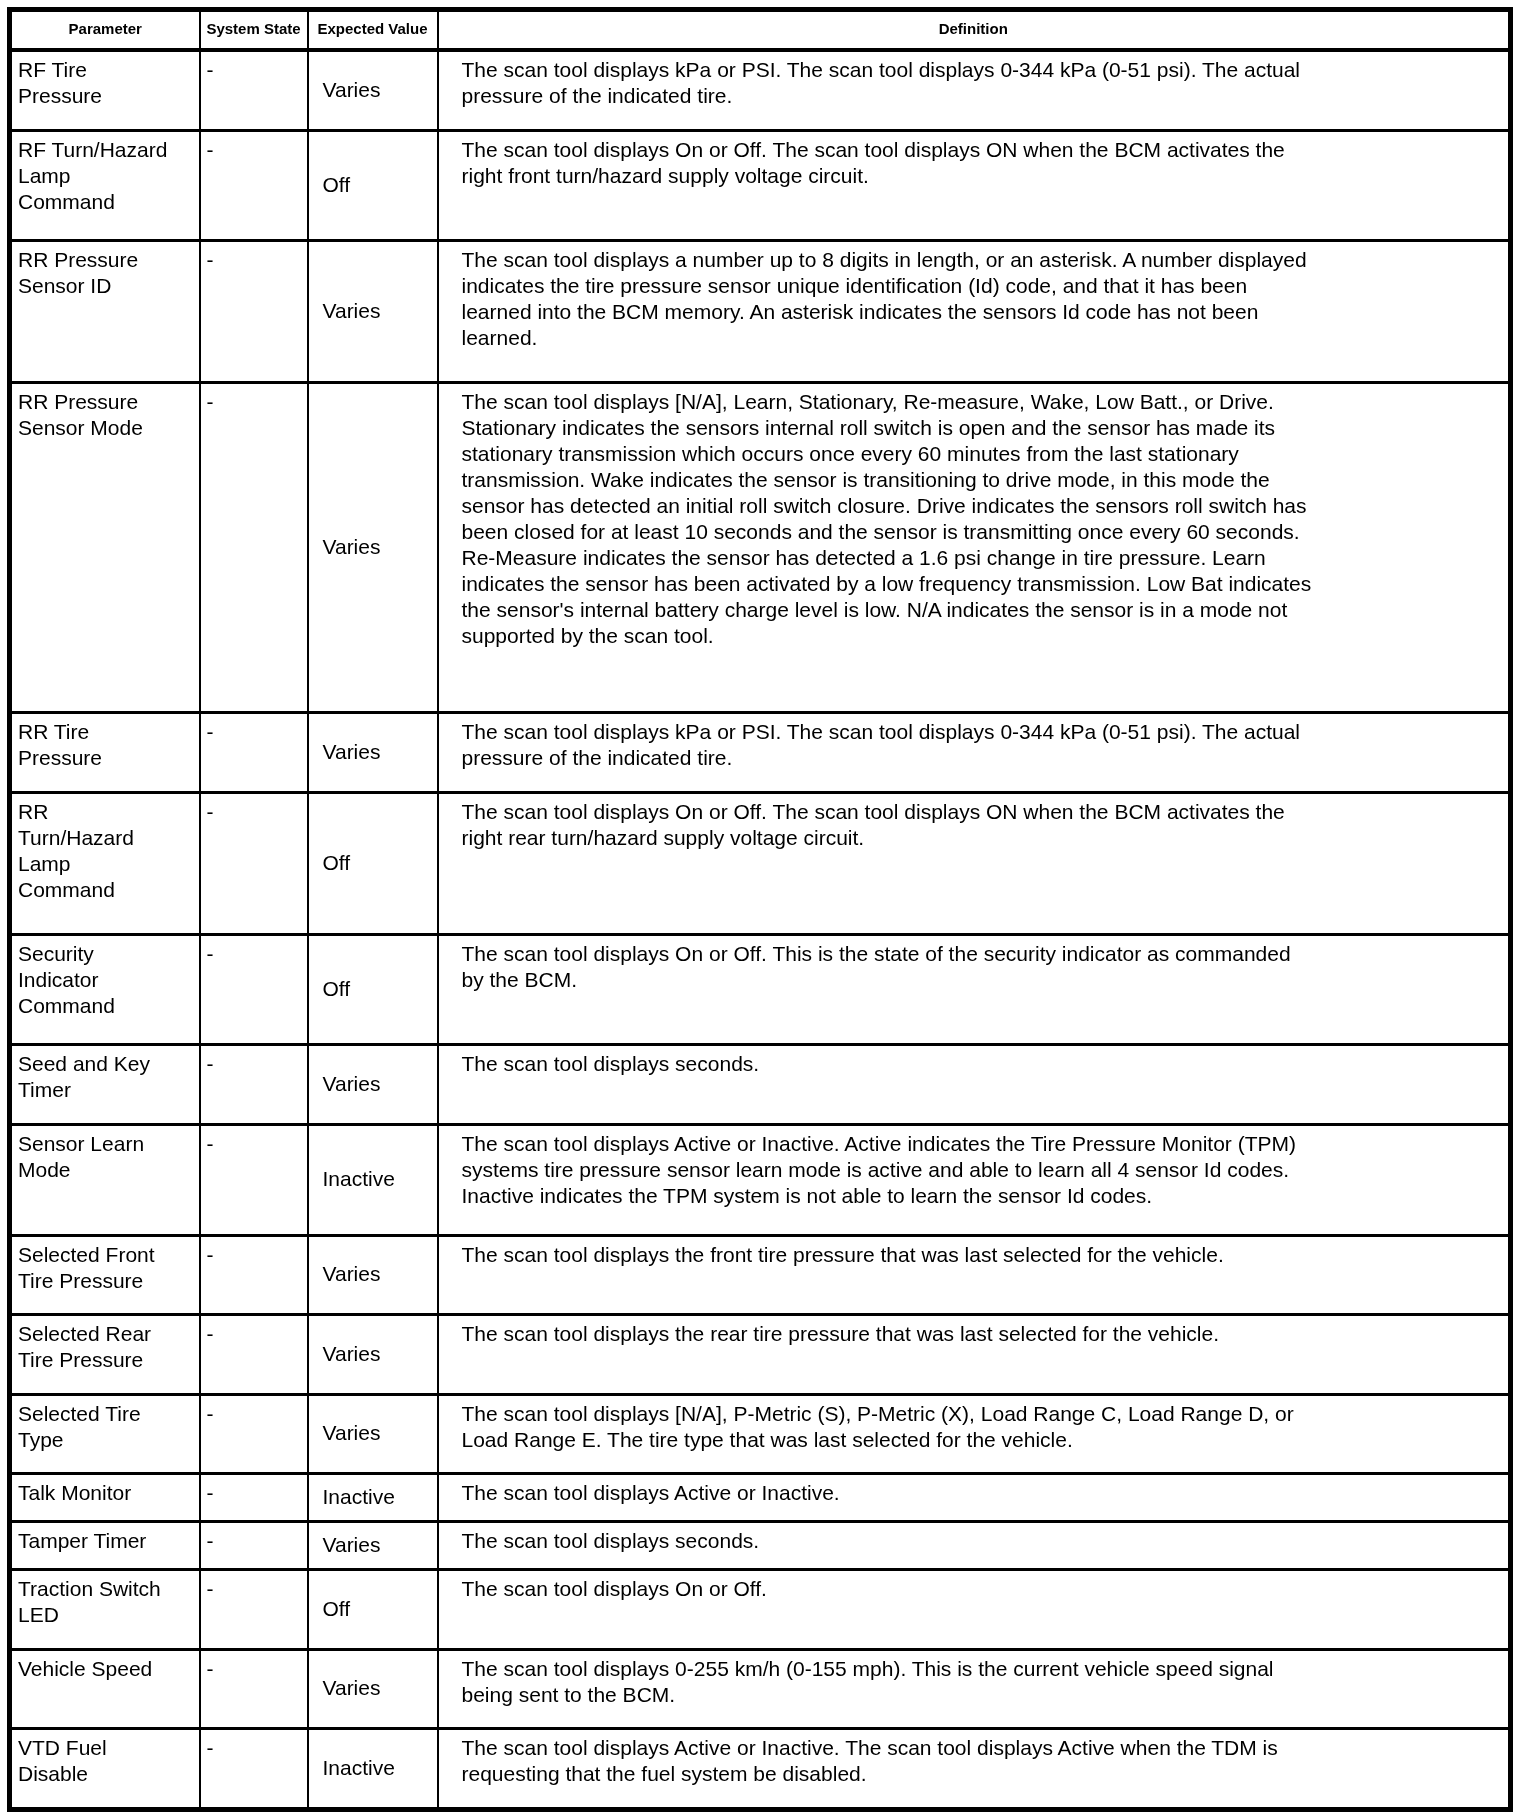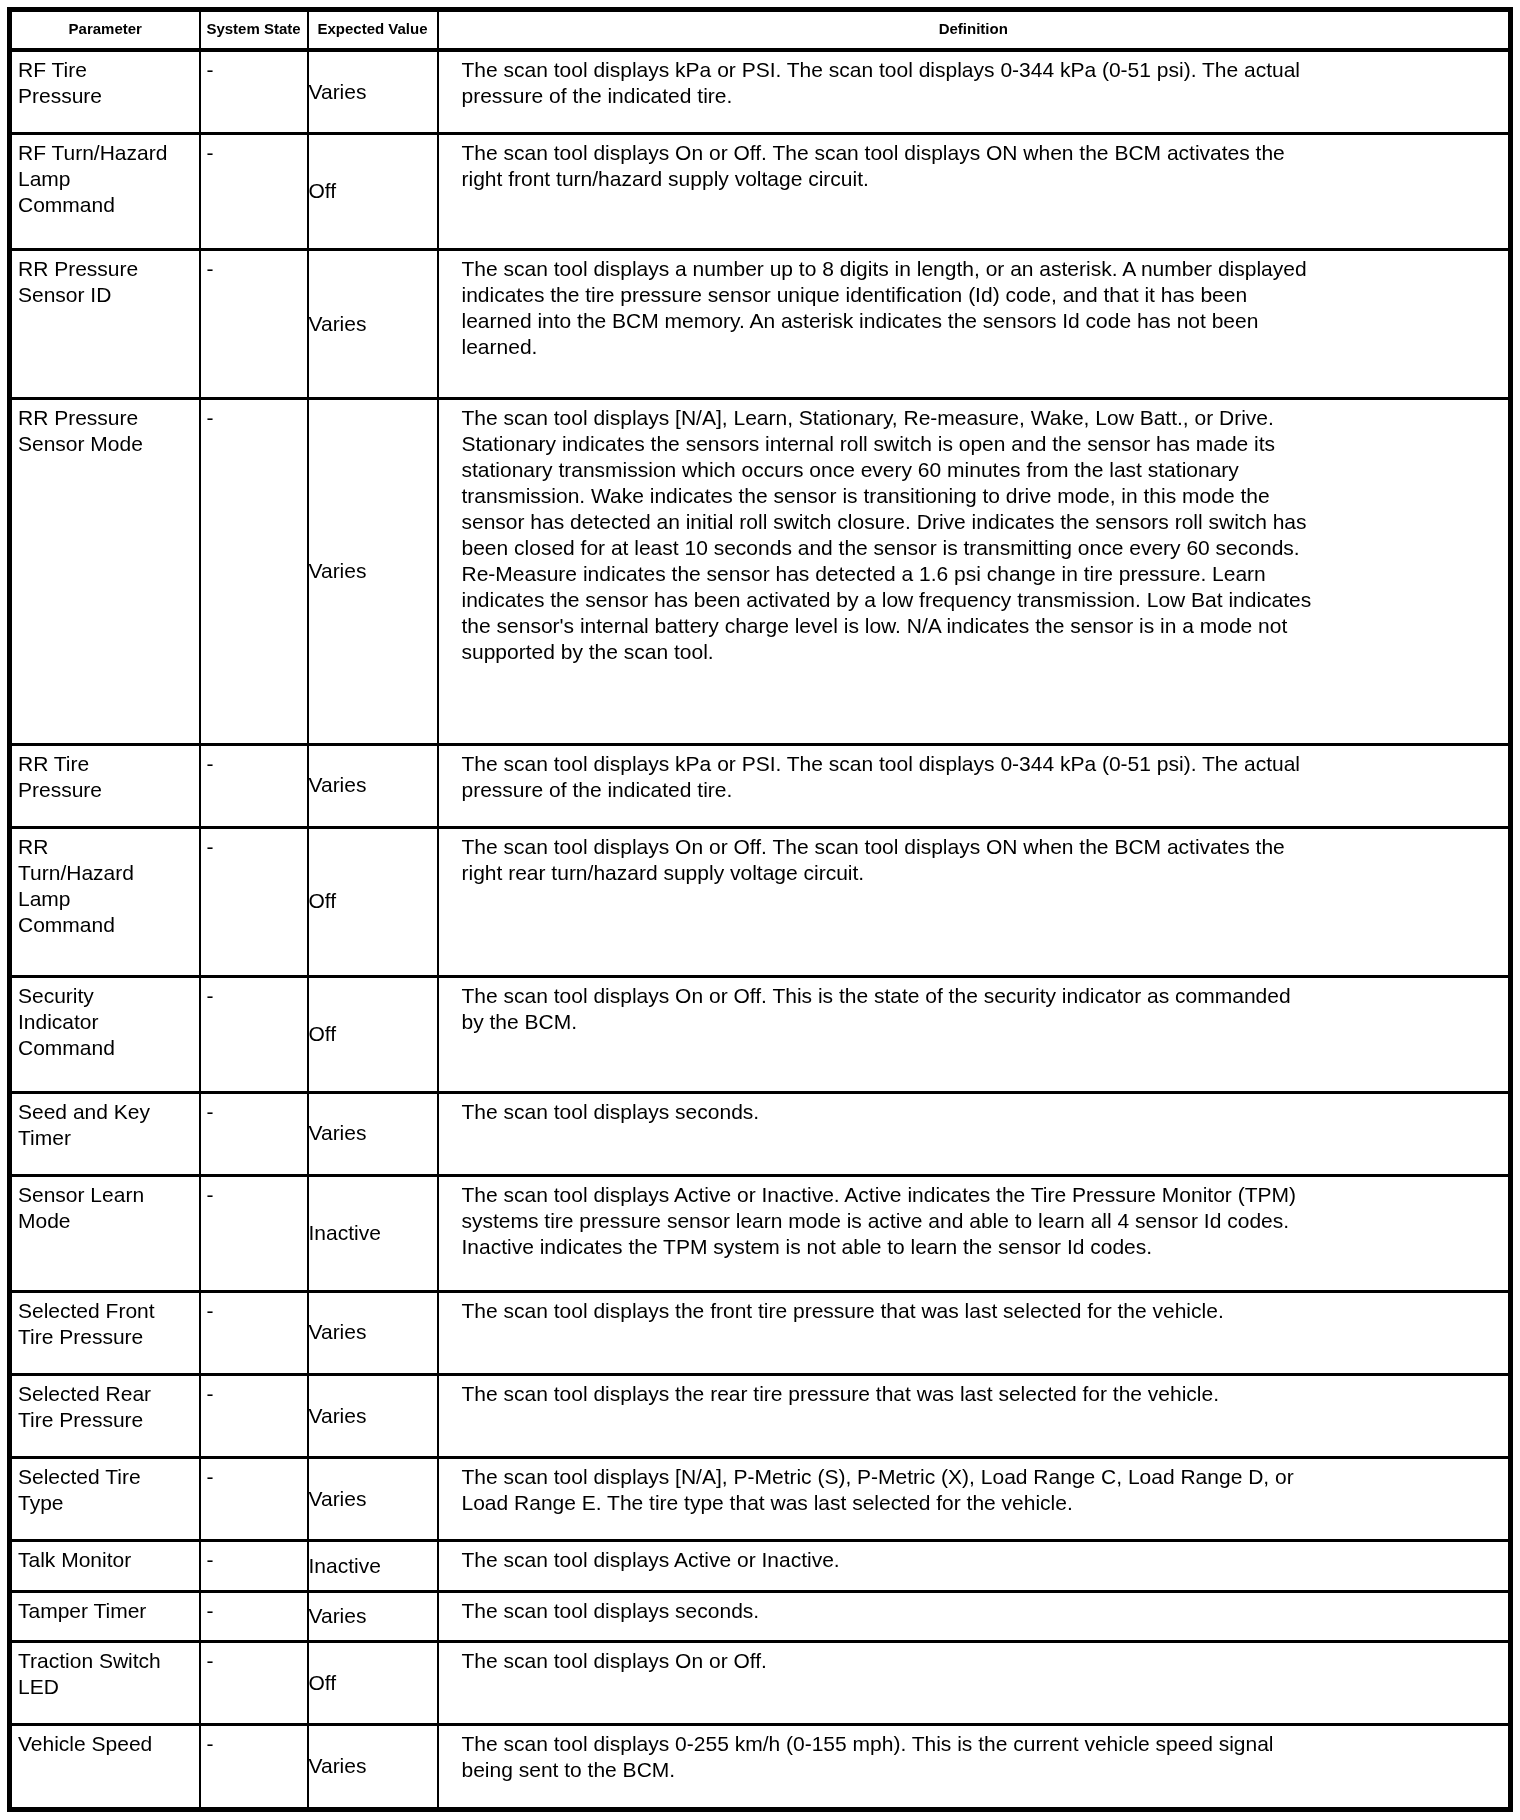--- a/index.html
+++ b/index.html
@@ -49,21 +49,21 @@
   td.param {
     white-space: pre-line;
     padding-left: 6px;
     padding-right: 20px;
   }
   td.state {
     padding-left: 6px;
   }
   td.value {
     vertical-align: middle;
-    padding-left: 0;
+    padding-left: 14px;
   }
   td.def {
     padding-left: 23px;
   }
   .def-text {
     max-width: 850px;
   }
 </style>
 </head>
 <body>
@@ -223,15 +223,24 @@
           </td>
       </tr>
       <tr>
         <td class="param">Vehicle Speed</td>
         <td class="state">-</td>
         <td class="value">Varies</td>
         <td class="def">
             <div class="def-text">The scan tool displays 0-255 km/h (0-155 mph). This is the current vehicle speed signal being sent to the BCM.</div>
           </td>
       </tr>
+      <tr>
+        <td class="param">VTD Fuel
+Disable</td>
+        <td class="state">-</td>
+        <td class="value">Inactive</td>
+        <td class="def">
+            <div class="def-text">The scan tool displays Active or Inactive. The scan tool displays Active when the TDM is requesting that the fuel system be disabled.</div>
+          </td>
+      </tr>
     </tbody>
   </table>
 </div>
 
 </body></html>

